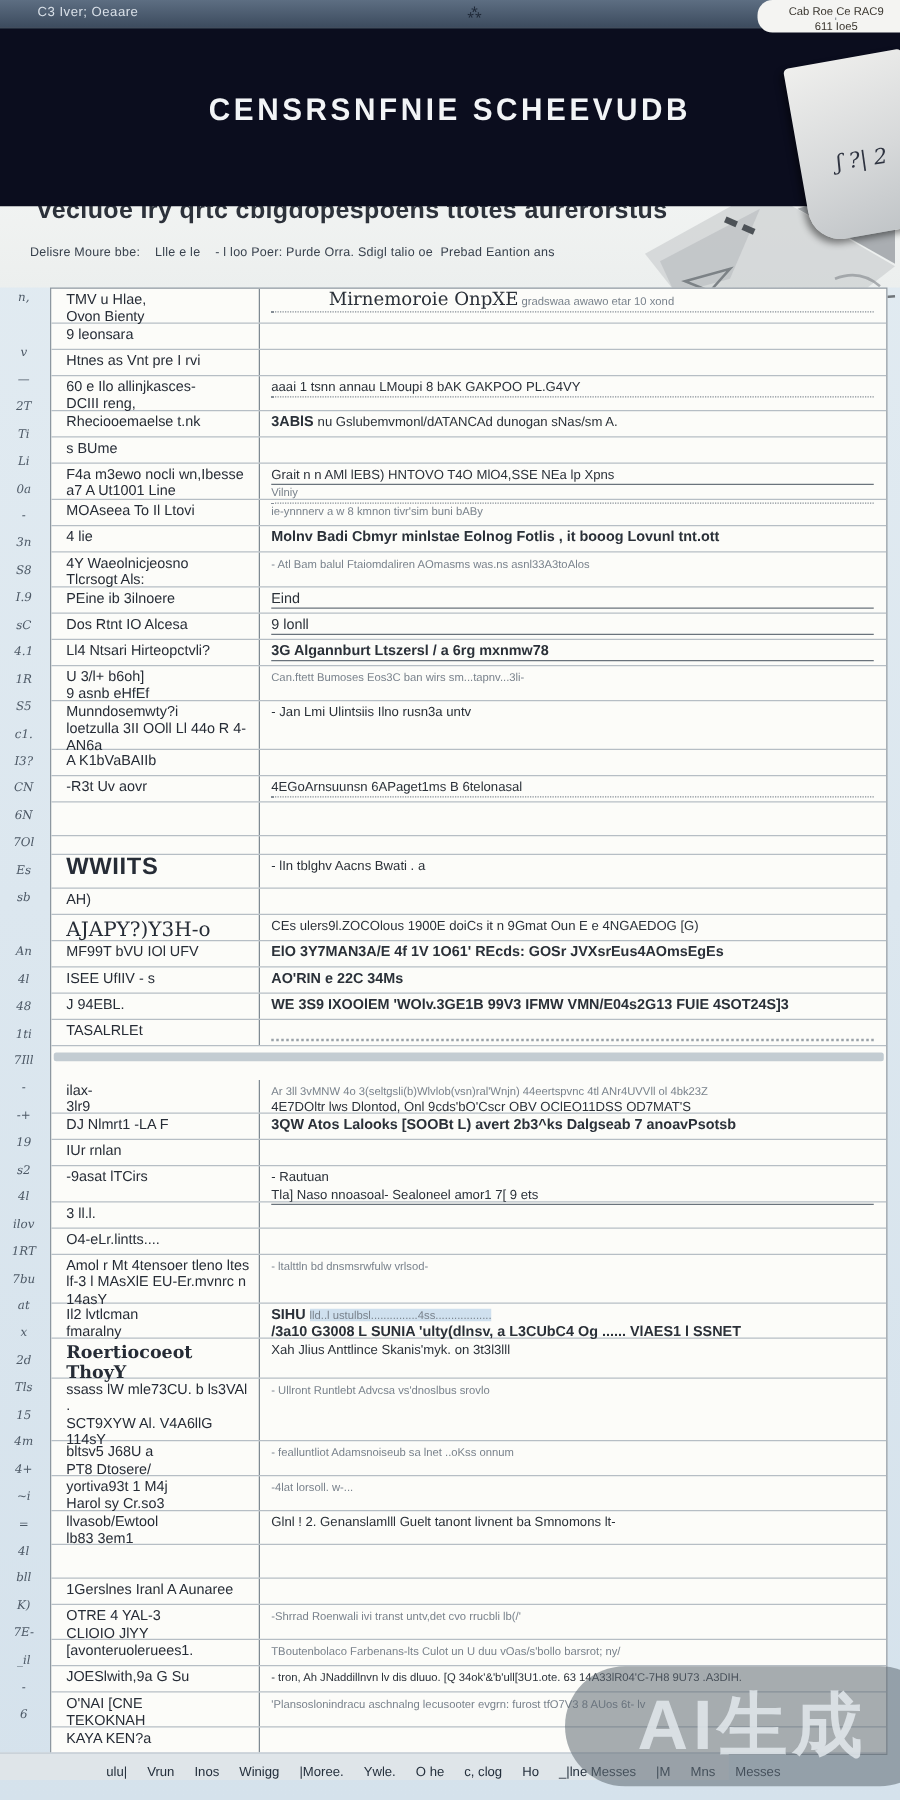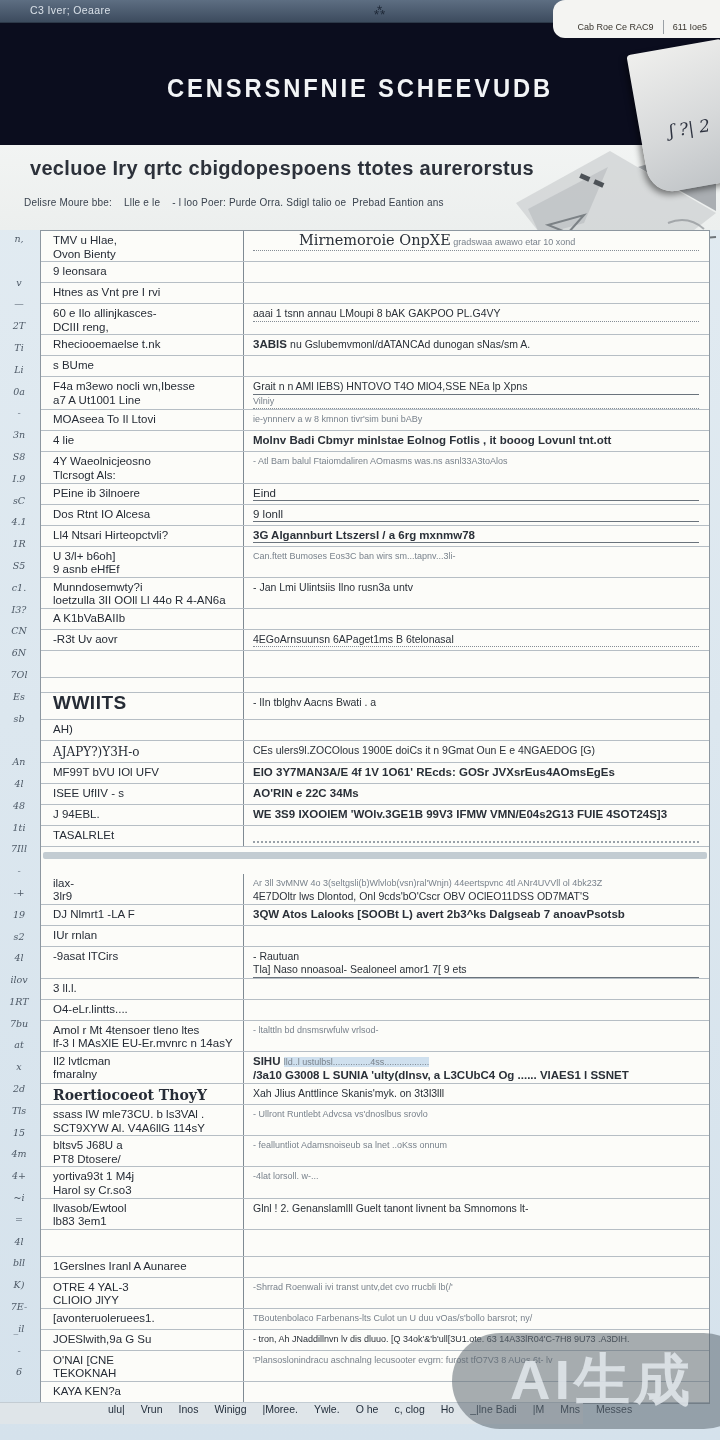--- a/index.html
+++ b/index.html
@@ -3,25 +3,25 @@
 <meta charset="utf-8">
 <style>
   html,body{margin:0;padding:0;background:#b9c9d6;font-family:"Liberation Sans",sans-serif;}
   .page{position:relative;width:720px;height:1440px;overflow:hidden;background:linear-gradient(180deg,#e3ecf2,#d5e2ec);}
   
   .topbar{position:absolute;left:0;top:0;width:720px;height:22px;
     background:linear-gradient(180deg,#5d6e82,#3c4b5e);border-bottom:1px solid #2c3848;z-index:30;}
   .topbar-title{position:absolute;left:30px;top:4px;font-size:10.5px;color:#d9e0e8;letter-spacing:.4px;}
   .topbar-glyph{position:absolute;left:374px;top:2px;font-size:10px;color:#1d2736;}
   .tabgroup{position:absolute;right:0;top:0;height:22px;background:#f4f4f2;
-    border-radius:12px 0 0 12px;display:flex;align-items:center;padding:16px 4px 0 16px;z-index:31;}
+    border-radius:12px 0 0 12px;display:flex;align-items:center;padding:4px 4px 0 16px;z-index:31;flex-direction:column;}
   .tabgroup .tab{font-size:9px;color:#3a362f;white-space:nowrap;padding:0 9px;}
   .tabgroup .tabdiv{width:1px;height:14px;background:#9aa0a6;}
   
-  .appheader{position:absolute;left:0;top:22px;width:720px;height:123px;background:#0b0d1e;z-index:10;}
+  .appheader{position:absolute;left:0;top:22px;width:720px;height:143px;background:#0b0d1e;z-index:10;}
   .apptitle{position:absolute;left:0;top:52px;width:720px;text-align:center;color:#f2f4f6;
     font-size:25px;font-weight:bold;letter-spacing:3px;transform:scaleX(.95);}
   .flap{position:absolute;right:-14px;top:24px;width:96px;height:142px;
     background:linear-gradient(165deg,#efefed 0%,#d7d9da 55%,#bfc3c6 100%);
     transform:rotate(-10deg);border-radius:4px 4px 4px 26px;box-shadow:-3px 3px 6px rgba(0,0,0,.45);z-index:11;}
   .flap-marks{position:absolute;right:10px;top:96px;font-size:17px;color:#2e3340;
     font-family:"DejaVu Serif",serif;font-style:italic;transform:rotate(-8deg);z-index:12;}
   
   .content{position:absolute;left:0;top:145px;width:720px;height:1295px;}
   .papertop{position:absolute;left:0;top:0;width:720px;height:85px;
@@ -33,42 +33,42 @@
     letter-spacing:.2px;z-index:2;white-space:pre;}
   
   .marginmarks{position:absolute;left:0;top:88px;width:38px;z-index:2;}
   .mmark{height:21.8px;text-align:center;font-size:9.5px;color:#4d5966;
     font-family:"DejaVu Serif",serif;font-style:italic;}
   
   .tbl{position:absolute;left:40px;top:85px;width:670px;height:1174px;box-sizing:border-box;
     background:#fcfcf9;border:1px solid #8d97a0;display:flex;flex-direction:column;overflow:hidden;z-index:3;}
   .row{display:flex;border-bottom:1px solid #b6bec5;min-height:20px;}
   .row.t28{min-height:26px;}
-  .lc{width:203px;box-sizing:border-box;border-right:1px solid #7f8a93;padding:3px 4px 2px 12px;}
+  .lc{width:167px;box-sizing:border-box;border-right:1px solid #7f8a93;padding:3px 4px 2px 12px;}
   .vc{flex:1;box-sizing:border-box;padding:3px 10px 2px 9px;}
   .llin{font-size:11.5px;line-height:13.5px;color:#262c36;}
   .lb-lg .llin{font-size:19px;font-weight:bold;letter-spacing:.5px;}
-  .lb-scr .llin{font-family:"DejaVu Serif",serif;font-size:12px;line-height:17px;}
+  .lb-scr .llin{font-family:"DejaVu Serif",serif;font-size:16px;line-height:17px;}
   .lb-scr2 .llin{font-family:"DejaVu Serif",serif;font-size:14px;font-weight:bold;line-height:16px;}
   .vlin{font-size:11.5px;line-height:13.5px;color:#2a3038;}
   .s-b{font-weight:bold;}
   .s-sm{font-size:10.5px;}
   .s-ty{font-size:9px;}
   .s-gr{color:#79828c;}
   .s-u{border-bottom:1px solid #6a737c;}
   .s-d{border-bottom:1px dotted #858d95;}
   .s-hl{background:#cfe0ee;}
   .s-scr{font-family:"DejaVu Serif",serif;font-size:14.5px;margin-left:46px;}
   .s-dots{border-bottom:2px dotted #99a1a8;height:8px;margin-top:4px;}
   .div-row{min-height:22px;border-bottom:none;display:block;padding:5px 0 0 0;}
   .div-bar{height:7px;background:#c3ccd2;border-radius:2px;margin:0 2px;}
   .sp-row{border-bottom:1px solid #b6bec5;}
   
   .footer{position:absolute;left:0;top:1257px;width:583px;height:22px;background:#dfe5e9;
-    border-top:1px solid #c3ccd3;display:flex;align-items:flex-start;padding-left:108px;
+    border-top:1px solid #c3ccd3;display:flex;align-items:flex-end;padding-left:85px;
     box-sizing:border-box;gap:16px;z-index:6;}
   .fitem{font-size:10.5px;color:#242f3c;white-space:nowrap;}
   
   .watermark{position:absolute;left:452px;top:1188px;width:300px;height:96px;
     background:rgba(94,105,114,.55);border-radius:58px;display:flex;align-items:center;
     justify-content:center;z-index:7;}
   .watermark span{font-size:56px;font-weight:bold;color:rgba(226,231,236,.85);letter-spacing:4px;}
 </style>
 </head>
 <body>
@@ -528,21 +528,21 @@
     <div class="footer" id="footerbar">
         <span class="fitem">ulu|</span>
         <span class="fitem">Vrun</span>
         <span class="fitem">Inos</span>
         <span class="fitem">Winigg</span>
         <span class="fitem">|Moree.</span>
         <span class="fitem">Ywle.</span>
         <span class="fitem">O he</span>
         <span class="fitem">c, clog</span>
         <span class="fitem">Ho</span>
-        <span class="fitem">_|lne Badi</span>
+        <span class="fitem">_|lne Messes</span>
         <span class="fitem">|M</span>
         <span class="fitem">Mns</span>
         <span class="fitem">Messes</span>
       </div>
 
     <div class="watermark">
       <span>AI生成</span>
     </div>
   </div>
 

